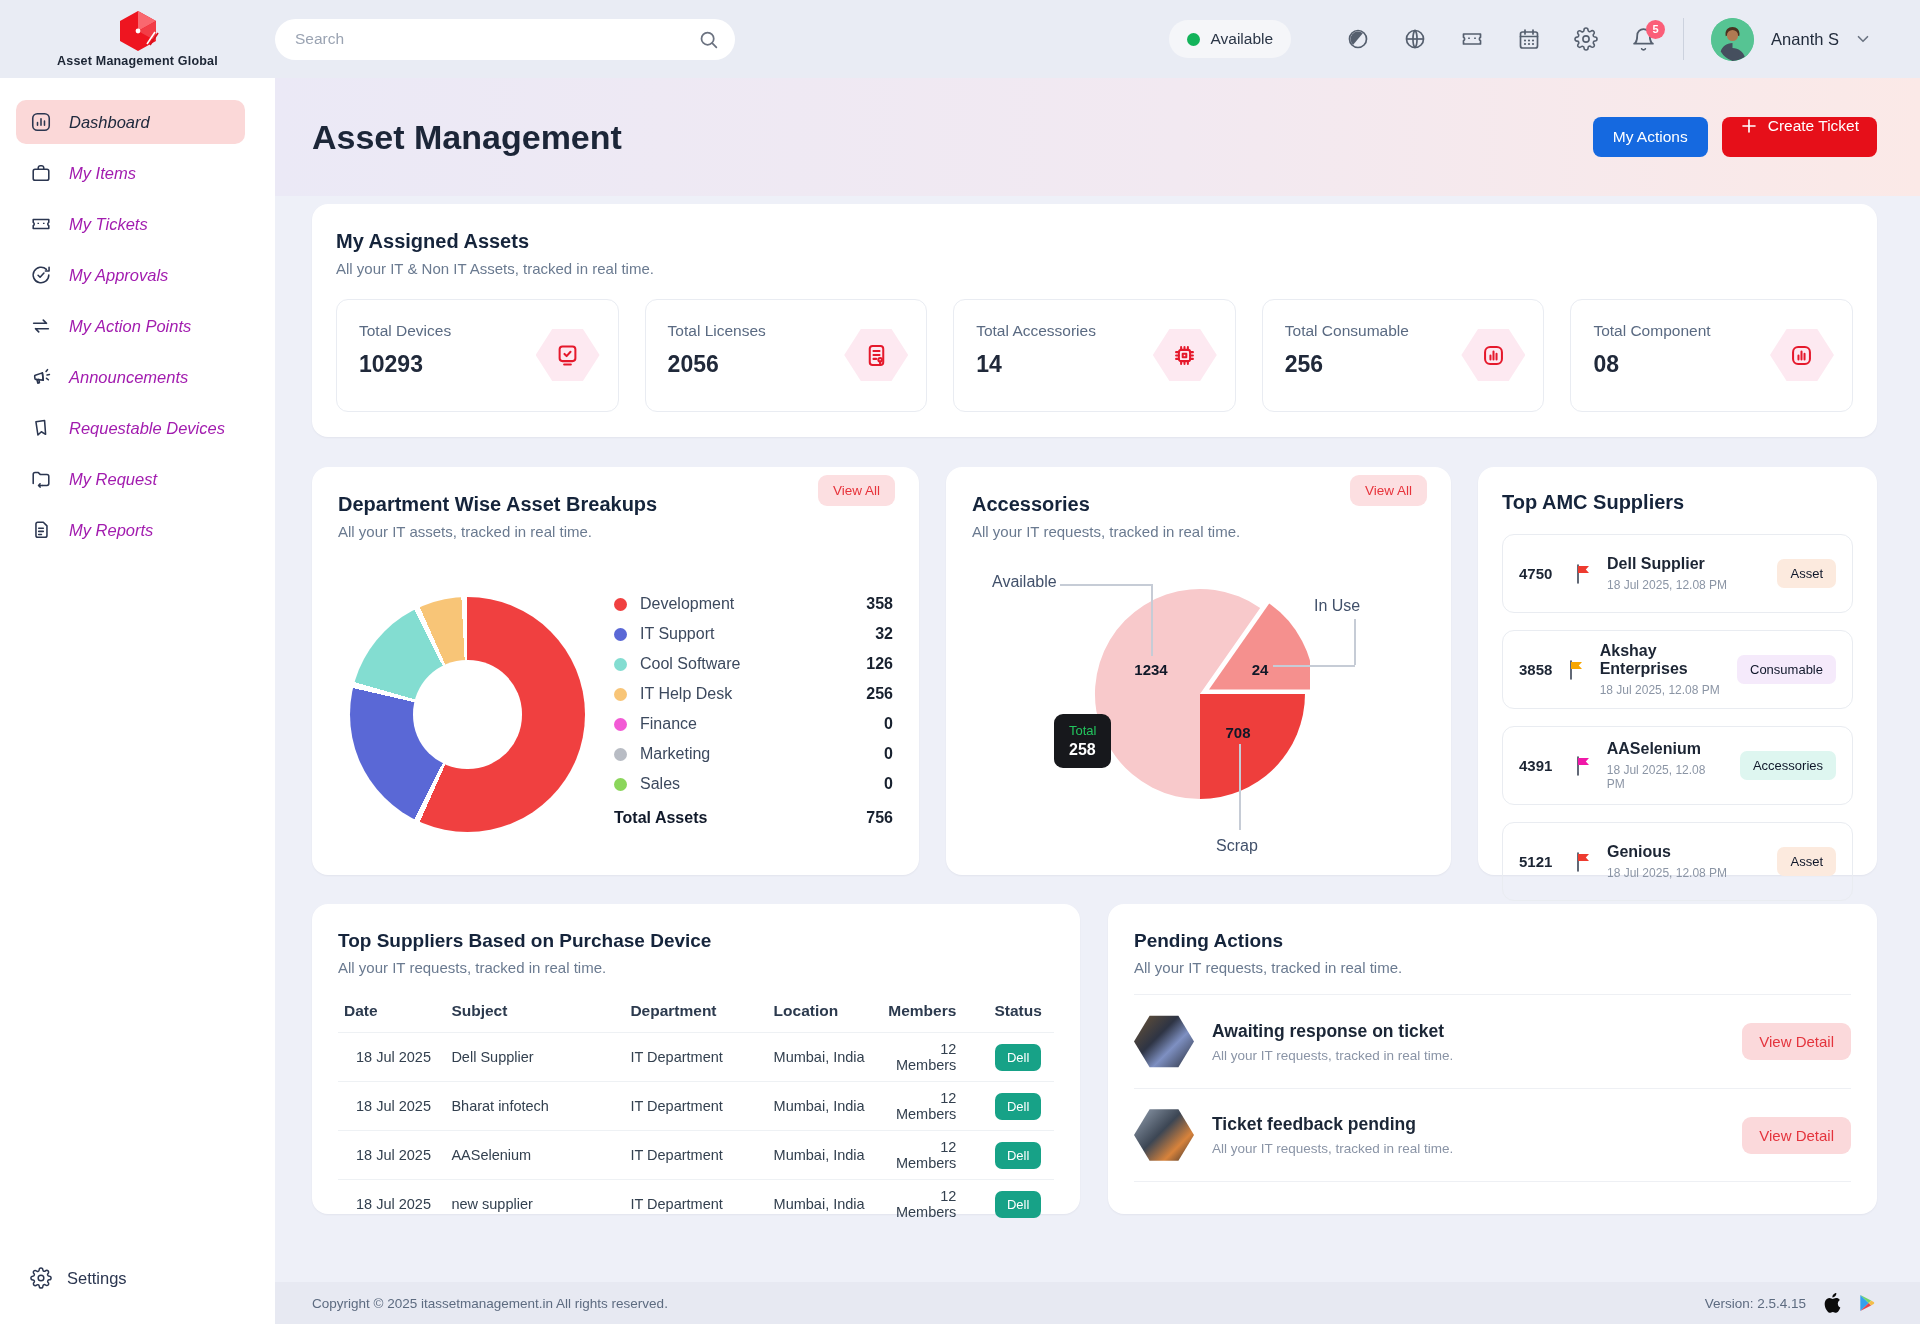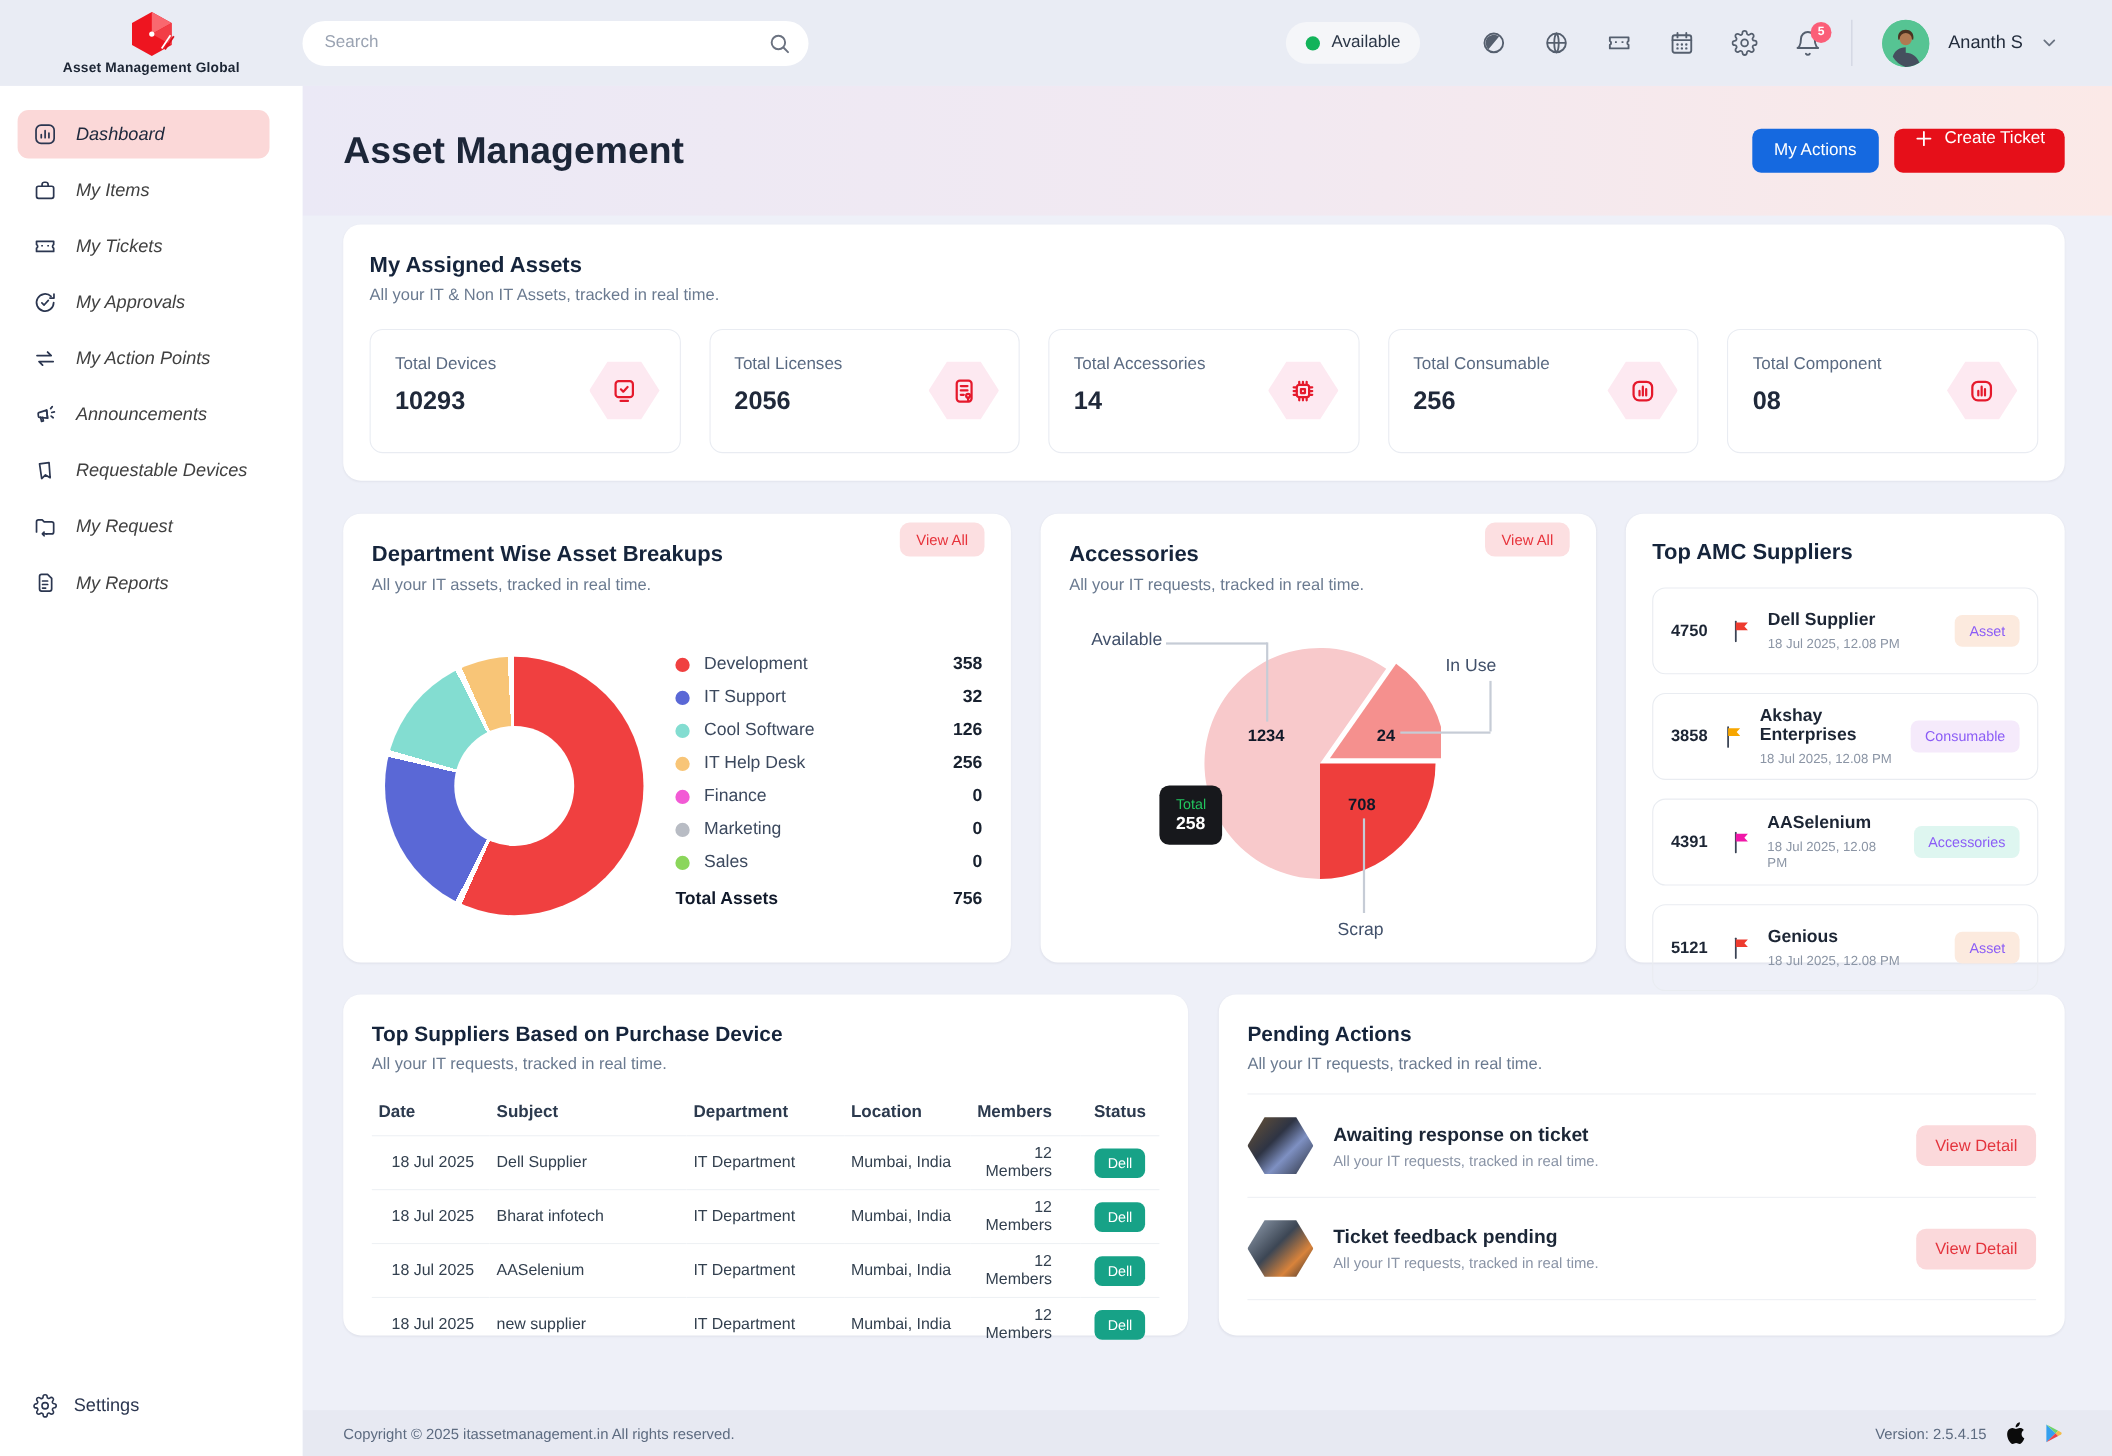--- a/index.html
+++ b/index.html
@@ -48,21 +48,21 @@
   .uname{ font-size:16.5px; color:#222c3c; margin-right:-18px; }
 
   
   .sidebar{
     position:absolute; top:78px; left:0; bottom:0; width:275px; background:#ffffff; z-index:4;
     display:flex; flex-direction:column;
   }
   .nav{ padding:22px 0 0 0;font-style:italic; }
   .nav-item{
     display:flex; align-items:center; gap:17px; height:44px; margin:0 30px 7px 16px;
-    padding:0 14px; border-radius:10px; font-size:16.5px; color:#404040; cursor:pointer;
+    padding:0 14px; border-radius:10px; font-size:16.5px; color:#a21caf; cursor:pointer;
   }
   .nav-item.active{ background:#fbd8d8; font-weight:500; color:#202a3e; }
   .settings-item{
     margin-top:auto; margin-bottom:24px; display:flex; align-items:center; gap:15px;
     padding:0 14px 0 30px; height:44px; font-size:16.5px; color:#2b3650; cursor:pointer;
   }
 
   
   .main{ position:absolute; left:275px; top:78px; right:0; bottom:0; overflow:hidden; }
   .pagehead{
@@ -147,21 +147,21 @@
   
   .amc-list{ margin-top:20px; display:flex; flex-direction:column; gap:17px; }
   .amc-item{
     border:1px solid #e9ecf1; border-radius:12px; height:79px; display:flex; align-items:center;
     padding:0 16px; gap:14px; cursor:pointer;
   }
   .amc-code{ font-size:15px; font-weight:700; color:#1c2534; width:42px; }
   .amc-mid{ display:flex; flex-direction:column; gap:5px; }
   .amc-name{ font-size:16px; font-weight:700; color:#1c2534; }
   .amc-date{ font-size:12px; color:#8b95a5; }
-  .amc-badge{ margin-left:auto; font-size:13px; color:#8b5cf6; border-radius:7px; padding:7px 13px; }
+  .amc-badge{ margin-left:auto; font-size:13px; color:#0f172a; border-radius:7px; padding:7px 13px; }
   .bg-asset{ background:#fceade; }
   .bg-consumable{ background:#f5eafb; }
   .bg-accessories{ background:#def6f0; }
 
   
   .row3{ display:flex; gap:28px; margin-top:29px; }
   .table-card{ width:768px; height:310px; padding:26px; }
   .pending-card{ width:769px; height:310px; padding:26px; }
 
   table{ width:100%; border-collapse:collapse; margin-top:14px; }

